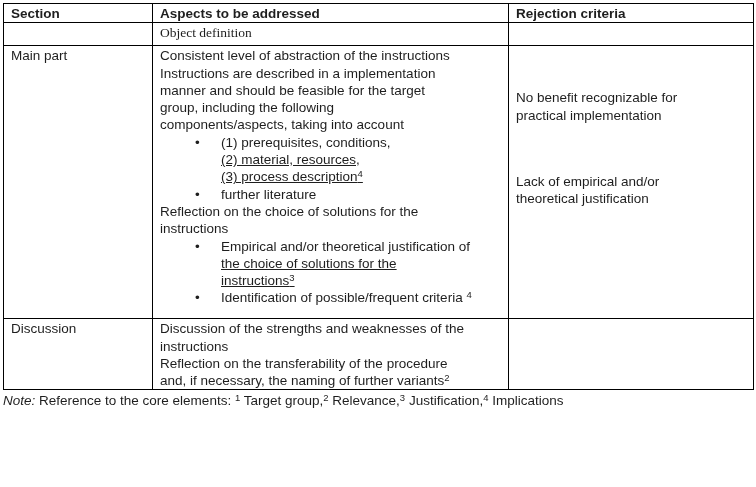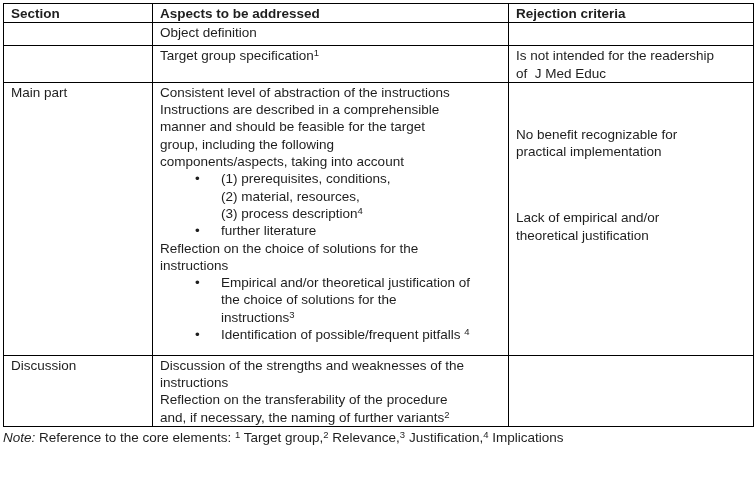--- a/index.html
+++ b/index.html
@@ -24,27 +24,27 @@
     text-align: left;
     padding: 1px 6px 0 7px;
     font-size: 13.5px;
     line-height: 17.3px;
     font-weight: normal;
   }
   .tbl th { font-weight: bold; }
 
   tr.r-head { height: 18px; }
   tr.r1 { height: 41px; }
-  tr.r2 { height: 23px; }
+  tr.r2 { height: 23px; font-family: Liberation Serif, serif; }
   tr.r3 { height: 36px; }
   tr.r4 { height: 273px; }
   tr.r5 { height: 70px; }
 
   .line, .c-line, .b-line { white-space: pre; }
-  .c-line { padding-left: 61px; }
+  .c-line { padding-left: 61px; text-decoration: underline; }
   .b-line { padding-left: 61px; position: relative; }
   .bullet { position: absolute; left: 35px; top: 0; }
 
   sup {
     font-size: 9.5px;
     line-height: 0;
     position: relative;
     top: -4px;
     vertical-align: baseline;
     white-space: pre;
@@ -82,51 +82,41 @@
     <tbody>
 
       <tr class="r2">
         <td></td>
         <td>
           <div class="line">Object definition</div>
         </td>
         <td></td>
       </tr>
 
-      <tr class="r3">
-        <td></td>
-        <td>
-          <div class="line"><span>Target group specification</span><sup>1</sup></div>
-        </td>
-        <td>
-          <div class="line">Is not intended for the readership</div>
-          <div class="line">of  J Med Educ</div>
-        </td>
-      </tr>
 
       <tr class="r4">
         <td>
           <div class="line">Main part</div>
         </td>
         <td>
           <div class="line">Consistent level of abstraction of the instructions</div>
-          <div class="line">Instructions are described in a comprehensible</div>
+          <div class="line">Instructions are described in a implementation</div>
           <div class="line">manner and should be feasible for the target</div>
           <div class="line">group, including the following</div>
           <div class="line">components/aspects, taking into account</div>
           <div class="b-line"><span class="bullet">•</span><span>(1) prerequisites, conditions,</span></div>
           <div class="c-line">(2) material, resources,</div>
           <div class="c-line"><span>(3) process description</span><sup>4</sup></div>
           <div class="b-line"><span class="bullet">•</span><span>further literature</span></div>
           <div class="line">Reflection on the choice of solutions for the</div>
           <div class="line">instructions</div>
           <div class="b-line"><span class="bullet">•</span><span>Empirical and/or theoretical justification of</span></div>
           <div class="c-line">the choice of solutions for the</div>
           <div class="c-line"><span>instructions</span><sup>3</sup></div>
-          <div class="b-line"><span class="bullet">•</span><span>Identification of possible/frequent pitfalls </span><sup>4</sup></div>
+          <div class="b-line"><span class="bullet">•</span><span>Identification of possible/frequent criteria </span><sup>4</sup></div>
         </td>
         <td>
           <div class="rej-b1">
             <div class="line">No benefit recognizable for</div>
             <div class="line">practical implementation</div>
           </div>
           <div class="rej-b2">
             <div class="line">Lack of empirical and/or</div>
             <div class="line">theoretical justification</div>
           </div>

